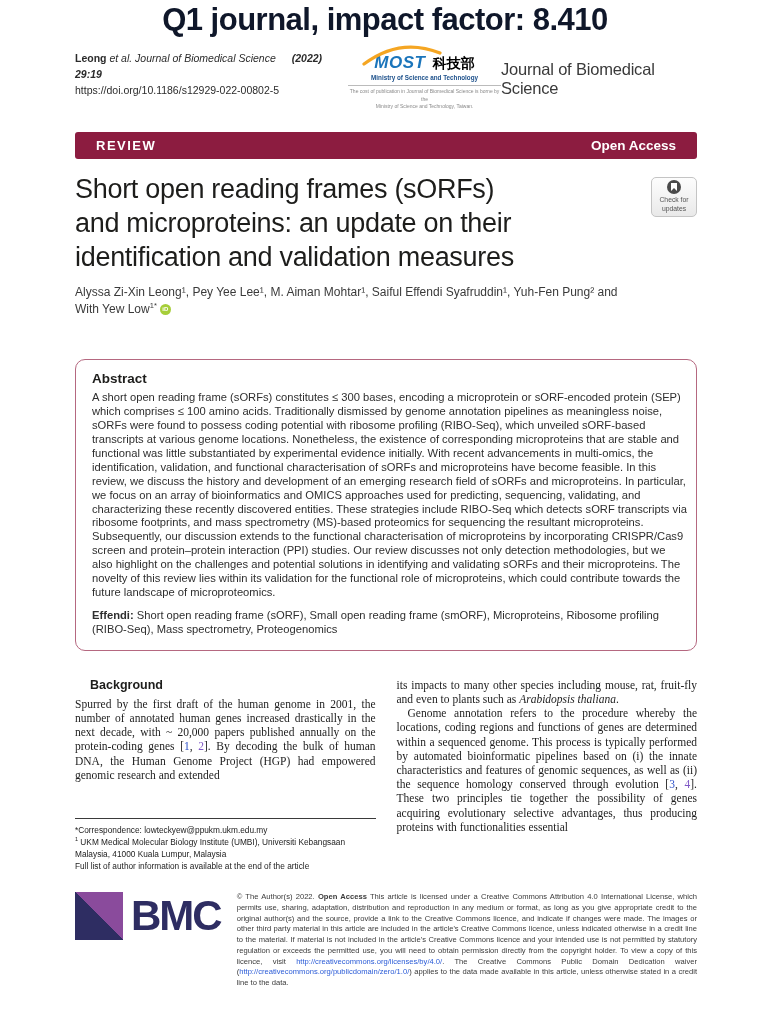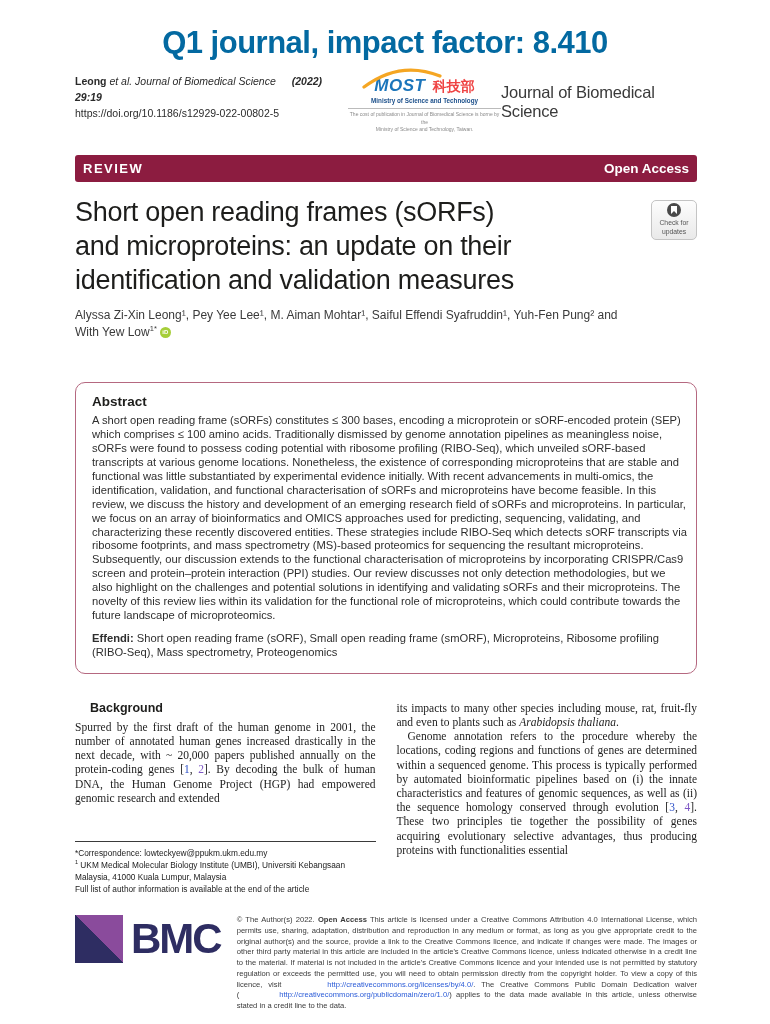--- a/index.html
+++ b/index.html
@@ -4,43 +4,43 @@
 <style>
   * { margin:0; padding:0; box-sizing:border-box; }
   html,body { background:#ffffff; }
   .page {
     position:relative; width:770px; height:1024px; margin:0 auto;
     background:#ffffff; overflow:hidden;
     font-family:"Liberation Sans", sans-serif; color:#222;
   }
   
   .banner {
-    padding-top:25px; text-align:center;
-    font-size:31px; font-weight:700; color:#0369a1; letter-spacing:-0.5px;
+    padding-top:2px; text-align:center;
+    font-size:31px; font-weight:700; color:#0f172a; letter-spacing:-0.5px;
   }
   
   .header {
     margin:13px 73px 0 75px; display:flex; justify-content:space-between; align-items:flex-start;
   }
   .citation { font-size:10.5px; line-height:1.5; color:#2b2b2b; width:300px; }
   .citation .it { font-style:italic; }
   .citation .vol { font-style:italic; font-weight:700; margin-left:16px; }
   .citation .doi { color:#2b2b2b; text-decoration:none; }
   .most { width:168px; text-align:center; margin-top:2px; }
   .most-top { position:relative; display:inline-block; }
   .most-swoosh { position:absolute; left:-14px; top:-10px; width:92px; height:24px; }
   .most-word { font-size:17px; font-weight:700; font-style:italic; color:#1b75bb; letter-spacing:0.5px; }
-  .most-cn { font-size:14px; font-weight:700; color:#ef4444; margin-left:3px; }
+  .most-cn { font-size:14px; font-weight:700; color:#000000; margin-left:3px; }
   .most-ministry { font-size:6.3px; font-weight:700; color:#1b4f8a; margin-top:1px; }
   .most-caption { font-size:5px; color:#8a8a8a; margin-top:4px; line-height:1.5; border-top:1px solid #bbb; padding-top:2px; }
   .jname { font-size:16.5px; color:#3a3a3a; margin-top:9px; letter-spacing:-0.2px; }
   
   .bar {
     margin:21px 73px 0 75px; height:27px; background:#8c1c40; border-radius:3px;
-    display:flex; justify-content:space-between; align-items:center; padding:0 8px;
+    display:flex; justify-content:space-between; align-items:center; padding:0 21px;
   }
   .bar .left { color:#fff; font-weight:700; font-size:13px; letter-spacing:1.5px; }
   .bar .right { color:#fff; font-weight:700; font-size:13.5px; }
   
   .title-wrap { position:relative; margin:13px 73px 0 75px; }
   h1.title { font-weight:400; font-size:27px; line-height:34px; color:#1d1d1b; letter-spacing:-0.3px; }
   h1.title span { display:block; }
   .check-badge {
     position:absolute; right:0; top:5px; width:46px; height:40px;
     border:1px solid #c4c4c4; border-radius:5px;
@@ -84,21 +84,21 @@
   .footnote hr { border:none; border-top:1px solid #3a3a3a; margin-bottom:5px; }
   .footnote .fn { font-size:8.3px; line-height:1.45; color:#222; }
   .footnote .fn sup { font-size:5.5px; }
   
   .footer { margin:20px 73px 0 75px; display:flex; align-items:flex-start; gap:16px; }
   .bmc-logo { display:flex; align-items:flex-start; gap:8px; cursor:default; }
   .bmc-mark { width:48px; height:48px; background:linear-gradient(to bottom left,#8a4b9c 50%,#2e2d62 50%); }
   .bmc-text { font-size:42px; font-weight:700; color:#2e2d62; letter-spacing:-2px; line-height:48px; }
   .copyright { flex:1; font-size:7.6px; line-height:1.42; color:#3a3a3a; text-align:justify; }
   .copyright b { font-weight:700; }
-  .copyright .lnk { color:#2a5bd7; text-decoration:none;margin-left:40px; }
+  .copyright .lnk { color:#2a5bd7; text-decoration:none; }
 </style>
 </head>
 <body>
 
 <div class="page">
 
   <div class="banner">Q1 journal, impact factor: 8.410</div>
 
   <div class="header">
     <div class="citation">

